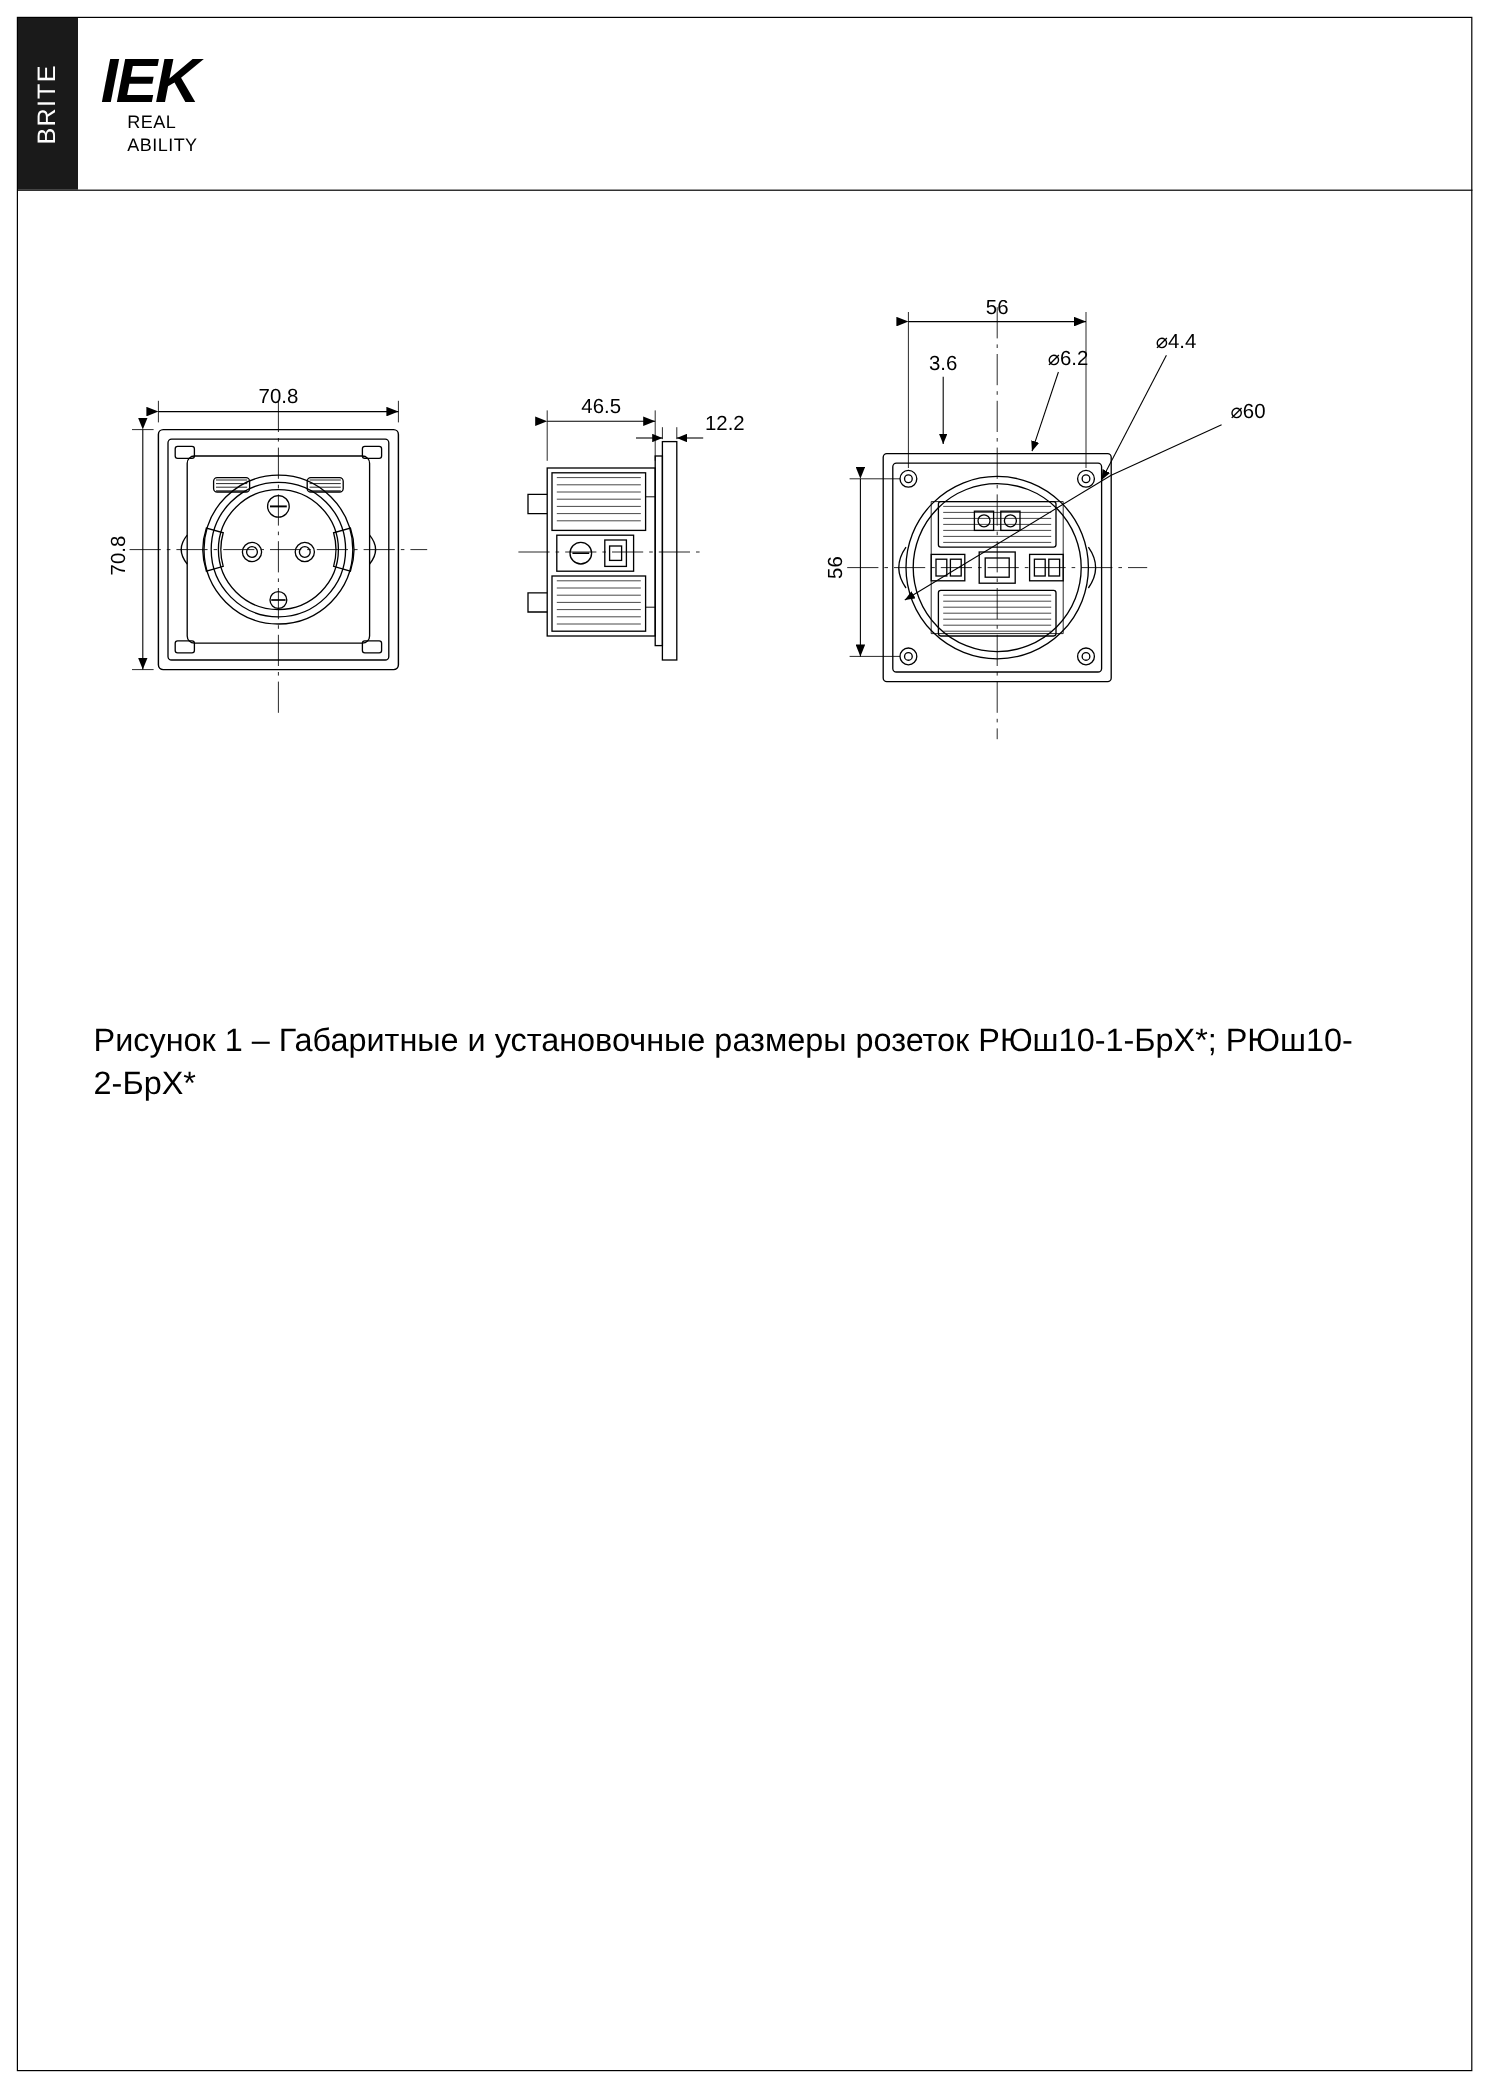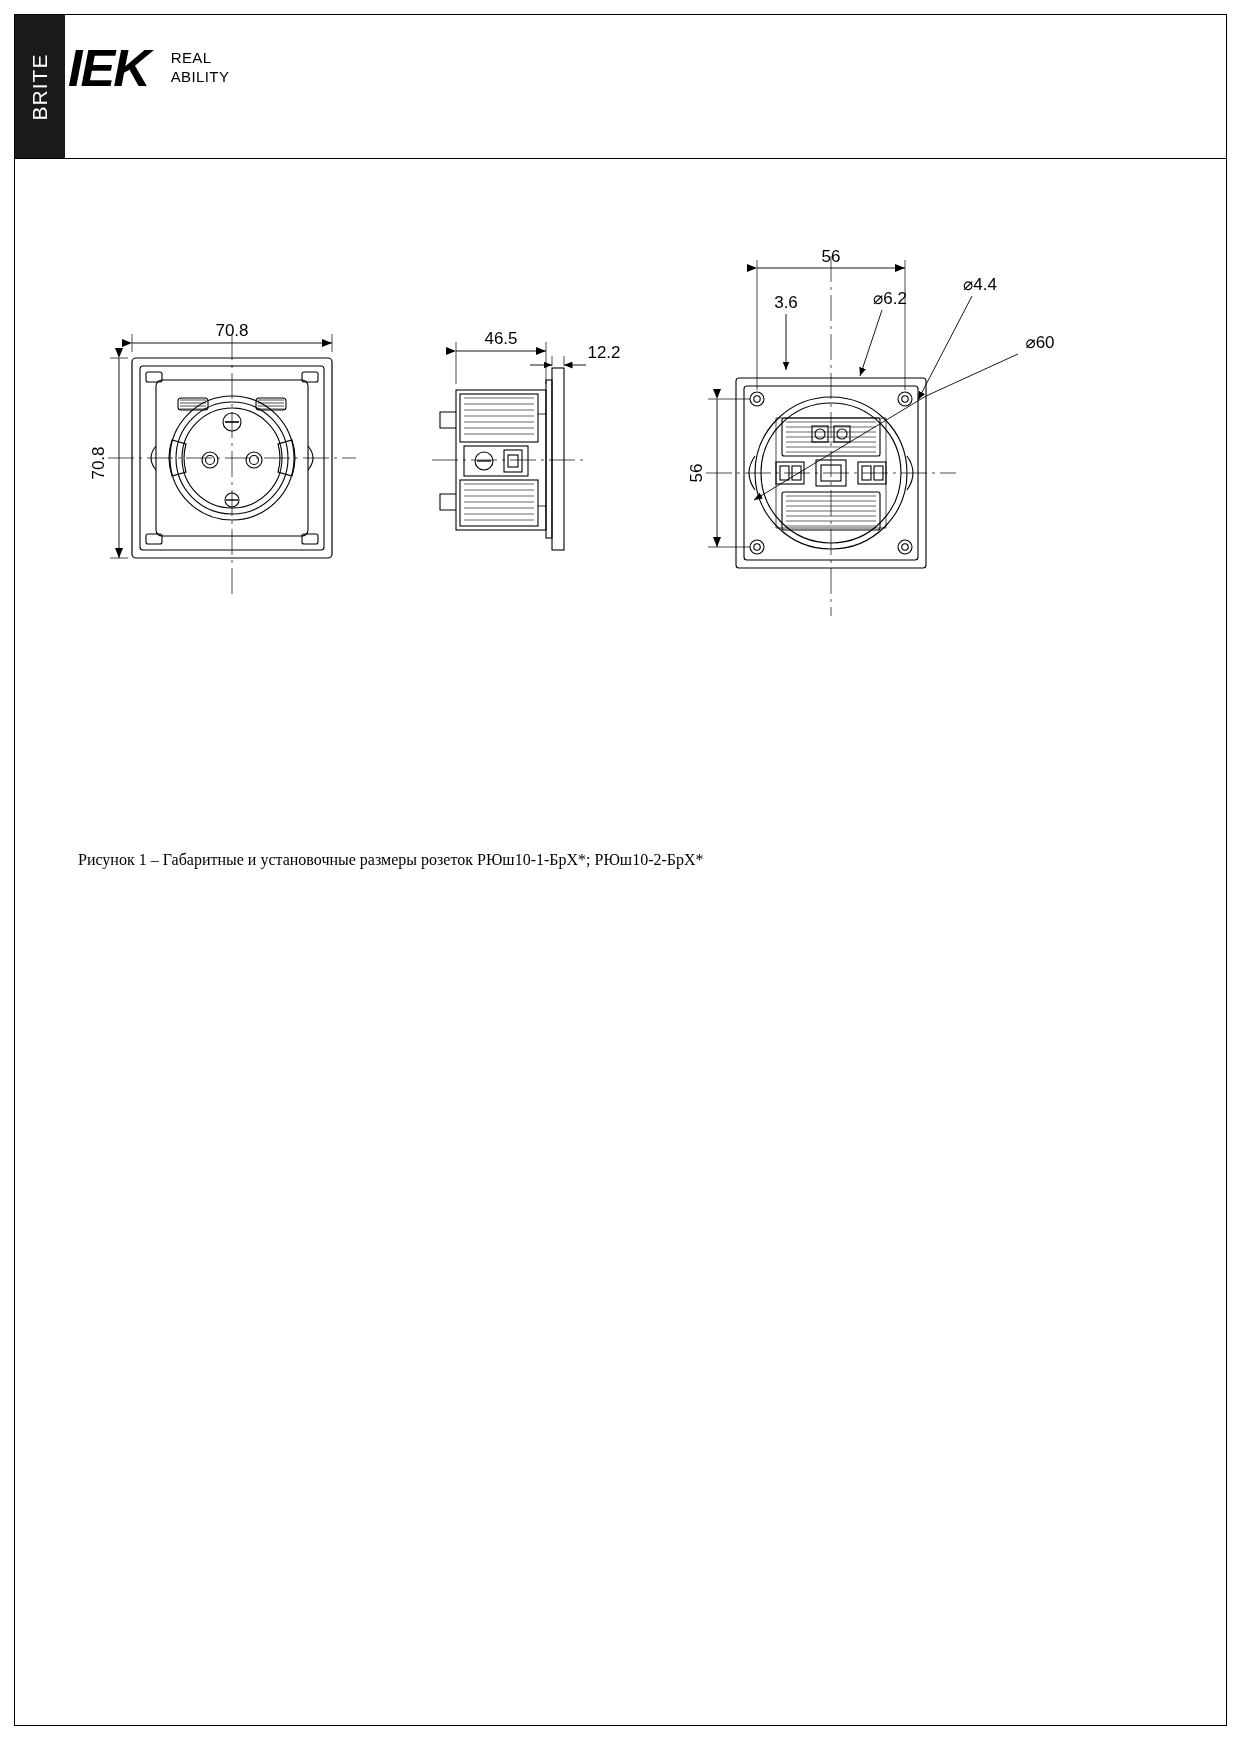--- a/index.html
+++ b/index.html
@@ -43,24 +43,25 @@
     transform: translate(-50%, -50%) rotate(-90deg);
     color: #ffffff;
     font-size: 21px;
     letter-spacing: 1px;
     white-space: nowrap;
     font-family: "Liberation Sans", sans-serif;
   }
 
   .logo-wrap {
     position: absolute;
-    left: 68px;
+    left: 84px;
     top: 42px;
     display: flex;
     align-items: center;
+    flex-direction: column;
   }
   .logo-mark {
     font-size: 52px;
     font-weight: bold;
     font-style: italic;
     letter-spacing: -2px;
     line-height: 1;
     font-family: "Liberation Sans", sans-serif;
   }
   .logo-tagline {
@@ -89,24 +90,24 @@
     height: 420px;
   }
   .drawing svg { display: block; }
 
   
   .caption {
     position: absolute;
     left: 78px;
     top: 849px;
     width: 1060px;
-    font-size: 16px;
+    font-size: 27px;
     line-height: 1.35;
     color: #000;
-    font-family: Liberation Serif, serif;
+    font-family: Liberation Sans, sans-serif;
   }
 </style>
 </head>
 <body>
 
 <div class="page-border"></div>
 
 <div class="brand-tab">
   <span>BRITE</span>
 </div>

